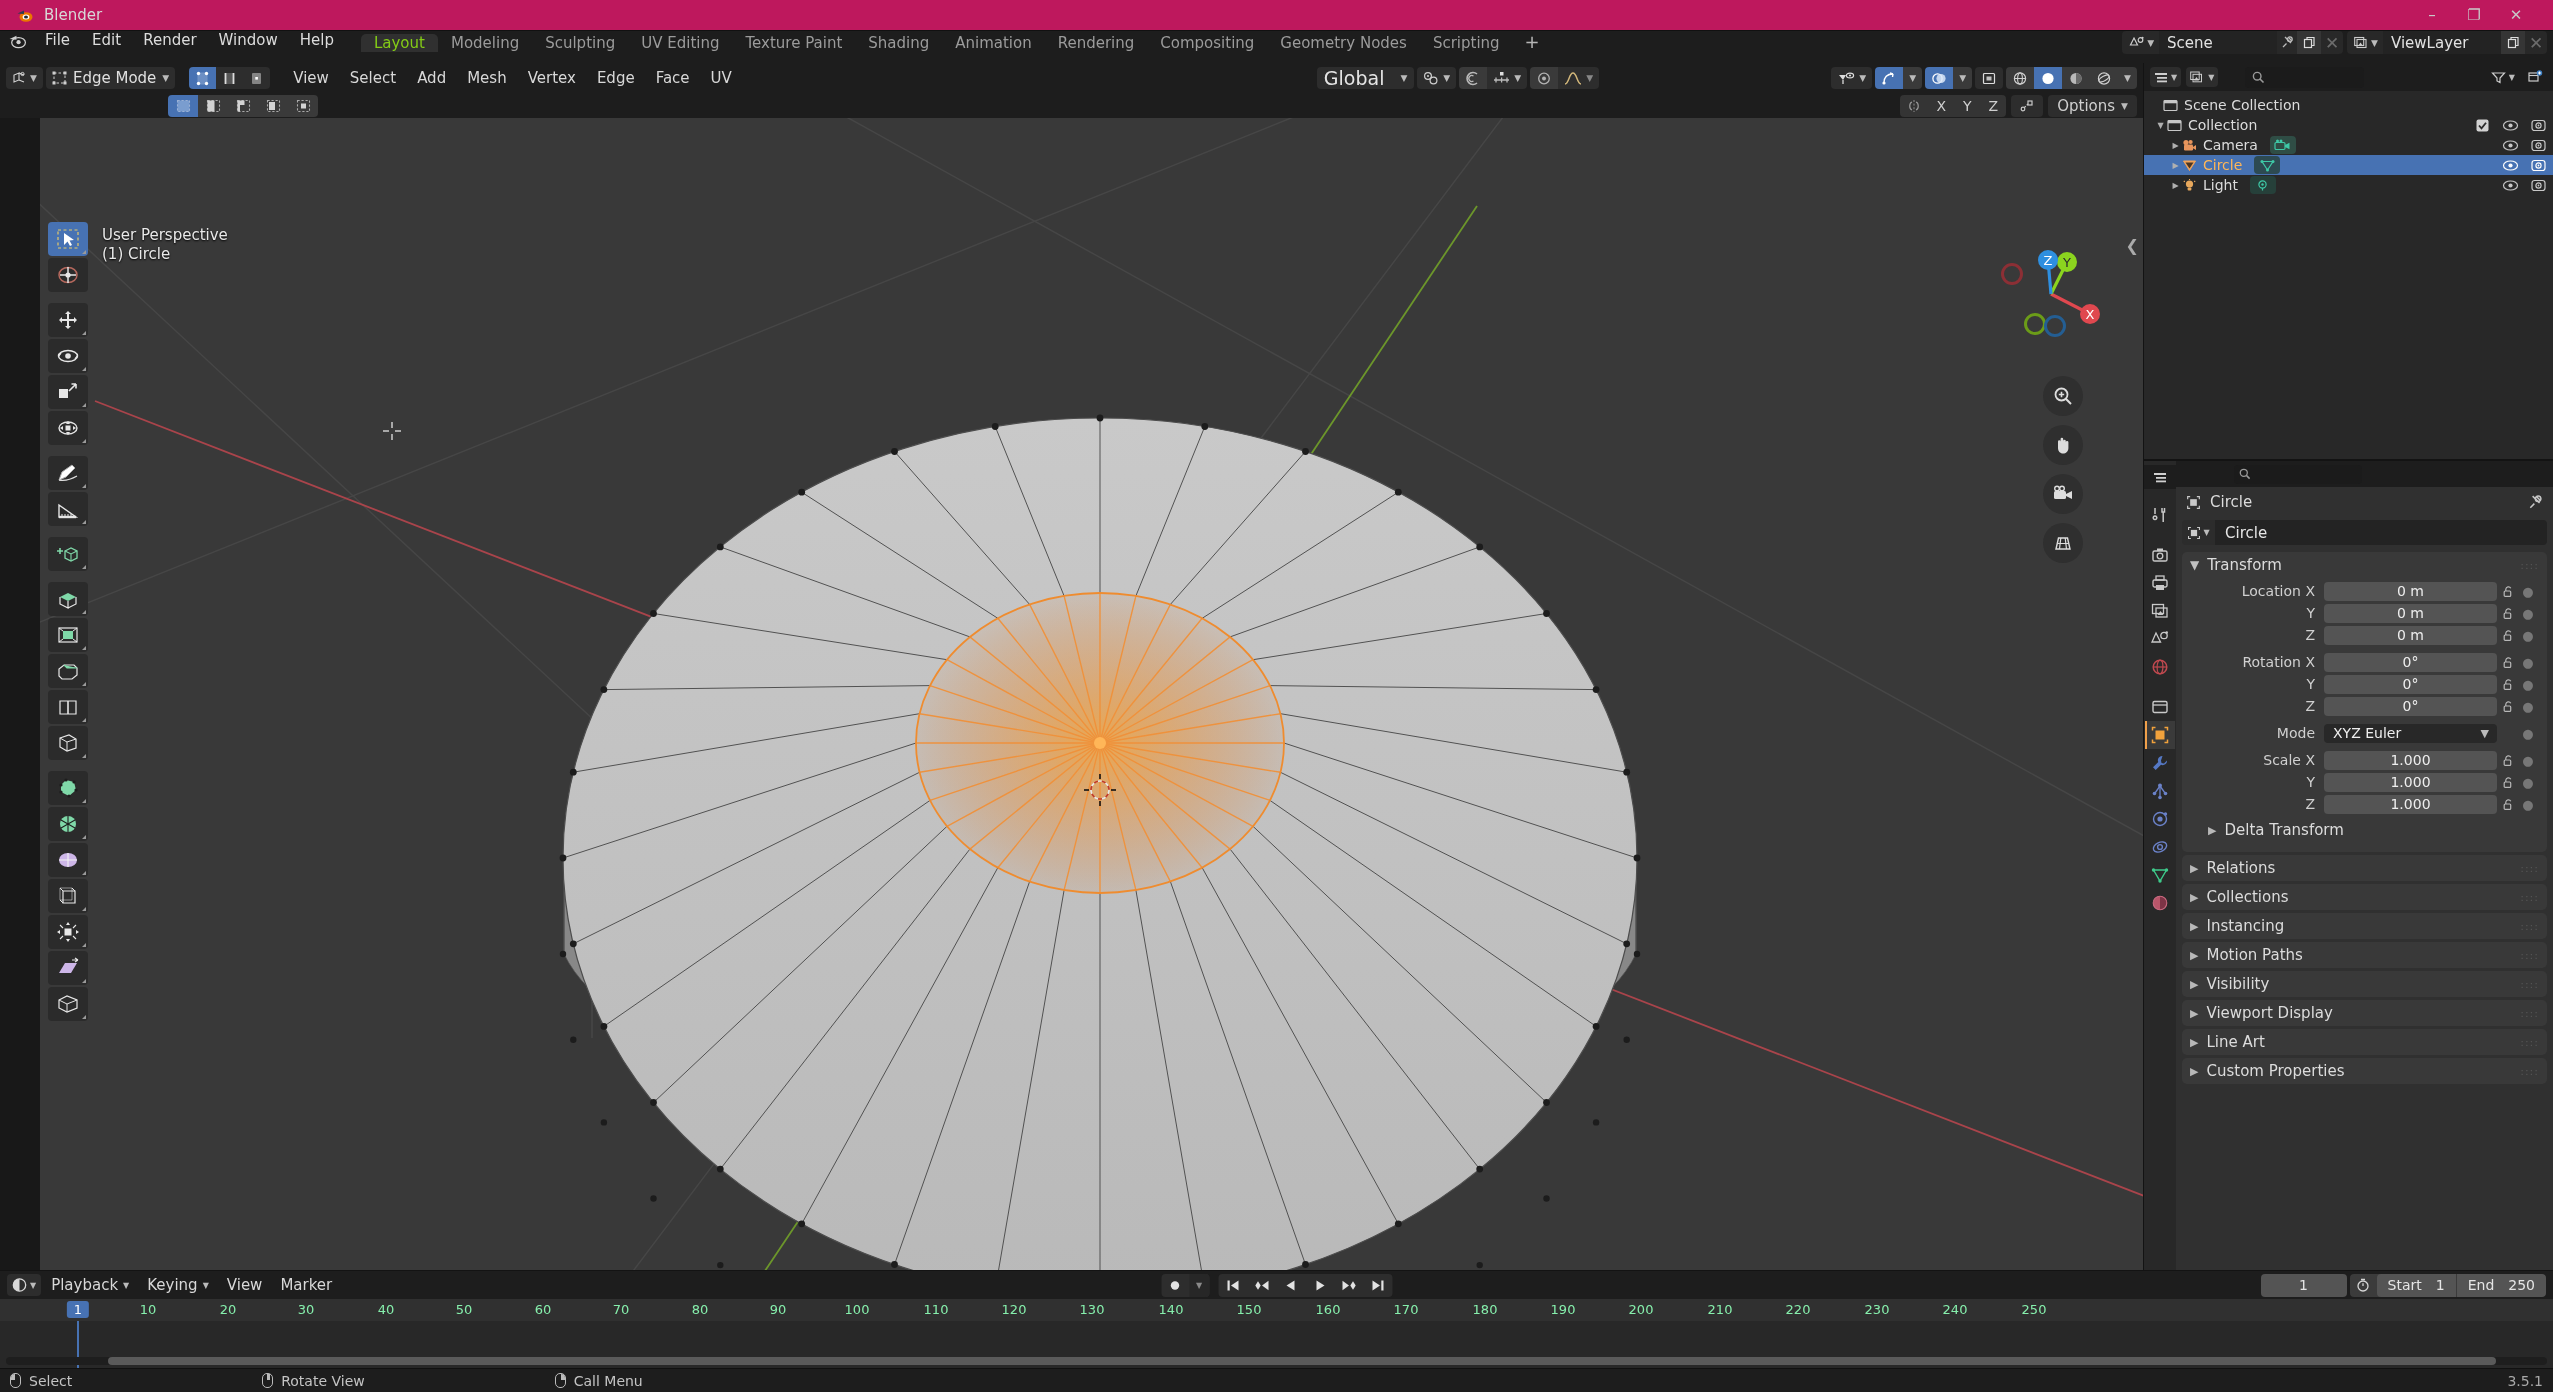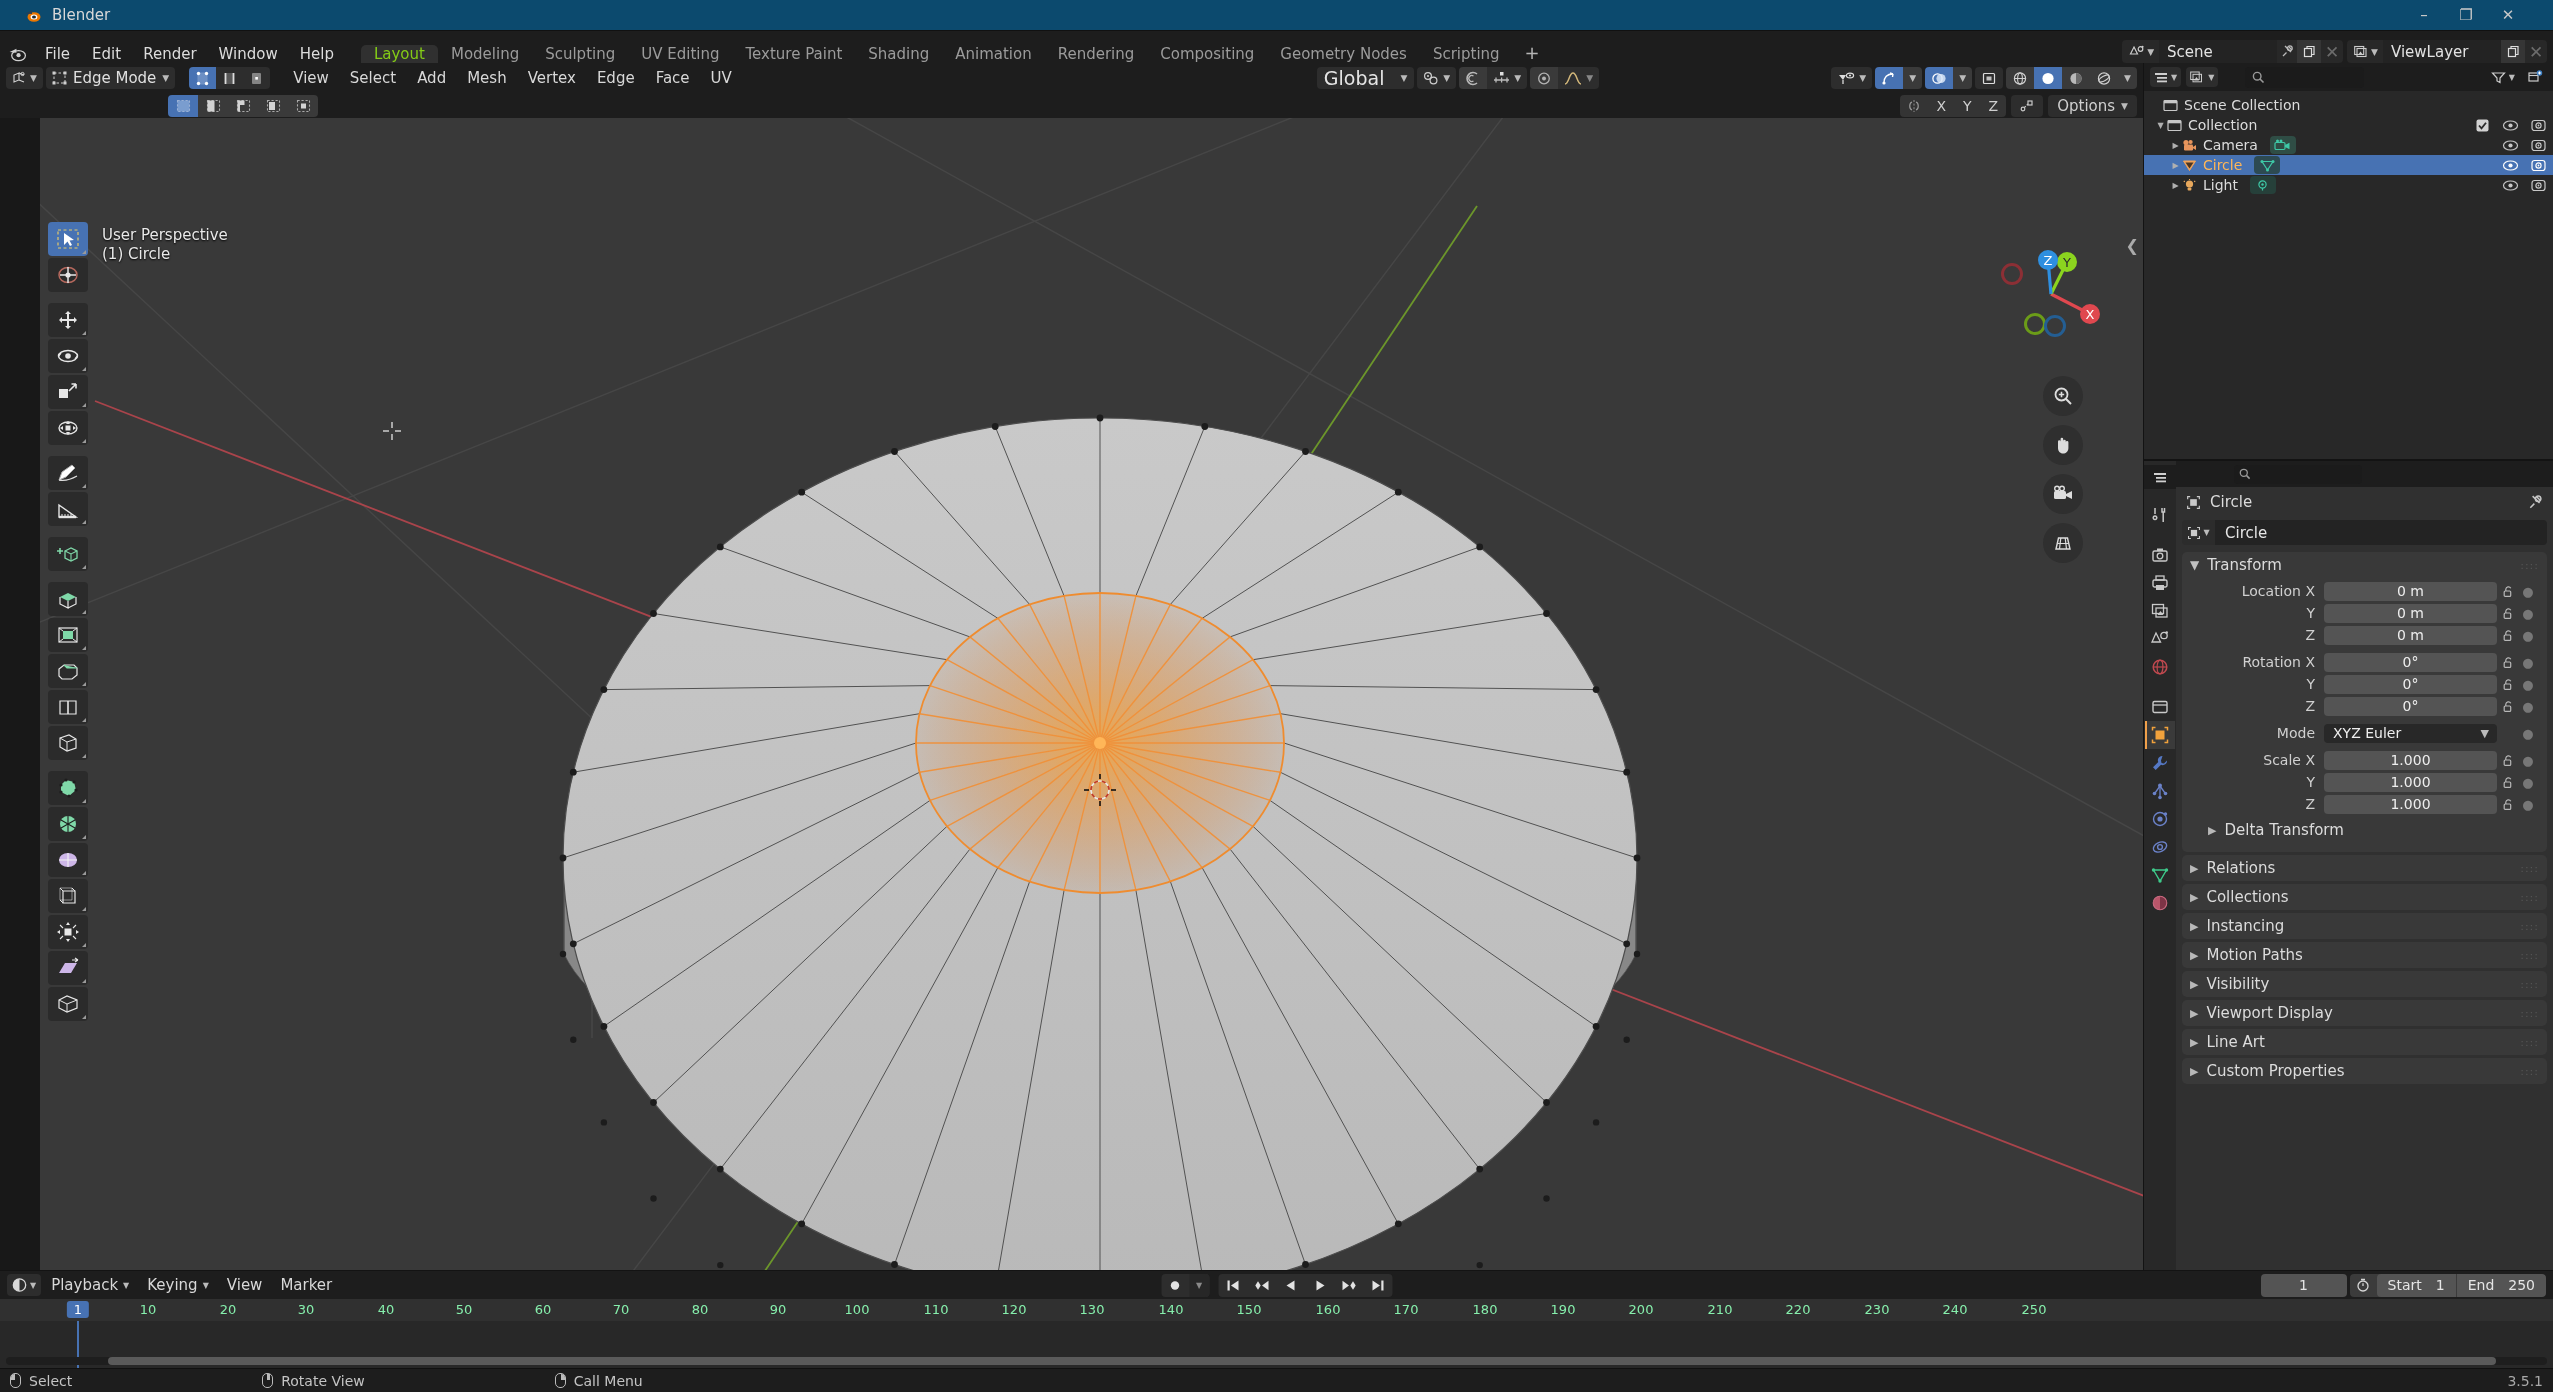--- a/index.html
+++ b/index.html
@@ -6,30 +6,30 @@
   html,body {
     width:2553px; height:1392px; overflow:hidden;
     background:#181818;
     font-family:"DejaVu Sans","Liberation Sans",sans-serif;
     font-size:17px; color:#e5e5e5;
     -webkit-font-smoothing:antialiased;
   }
   .app { position:relative; width:2553px; height:1392px; display:flex; flex-direction:column; }
 
   
-  .titlebar { height:31px; background:#0c4a6e; display:flex; align-items:center;
-              padding:0 24px; flex:0 0 31px; border-bottom:1px solid #111; }
+  .titlebar { height:31px; background:#be185d; display:flex; align-items:center;
+              padding:0 16px; flex:0 0 31px; border-bottom:1px solid #111; }
   .titlebar .blogo { width:18px; height:18px; margin-right:10px; position:relative; }
   .titlebar .title { font-size:15px; color:#d8d8d8; }
   .winbtns { margin-left:auto; display:flex; }
   .winbtns div { width:42px; height:31px; display:flex; align-items:center; justify-content:center;
                  color:#c8c8c8; font-size:15px; }
 
   
-  .topbar { height:32px; background:#1d1d1d; display:flex; align-items:flex-end;
+  .topbar { height:32px; background:#1d1d1d; display:flex; align-items:flex-start;
             flex:0 0 32px; position:relative; }
   .topbar .bicon { width:34px; display:flex; align-items:center; justify-content:center; }
   .menuitem { display:flex; align-items:center; padding:0 11px; font-size:15px; color:#dcdcdc;
               white-space:nowrap; }
   .wstabs { display:flex; align-items:stretch; margin-left:16px; }
   .wstab { display:flex; align-items:center; padding:0 13px; font-size:15px; color:#9b9b9b;
            border-radius:5px 5px 0 0; margin-top:3px; }
   .wstab.active { background:#303030; color:#84cc16; }
   .plusbtn { display:flex; align-items:center; padding:0 12px; color:#b5b5b5; font-size:18px; }
   .topright { margin-left:auto; display:flex; align-items:center; gap:4px; padding-right:6px; }

